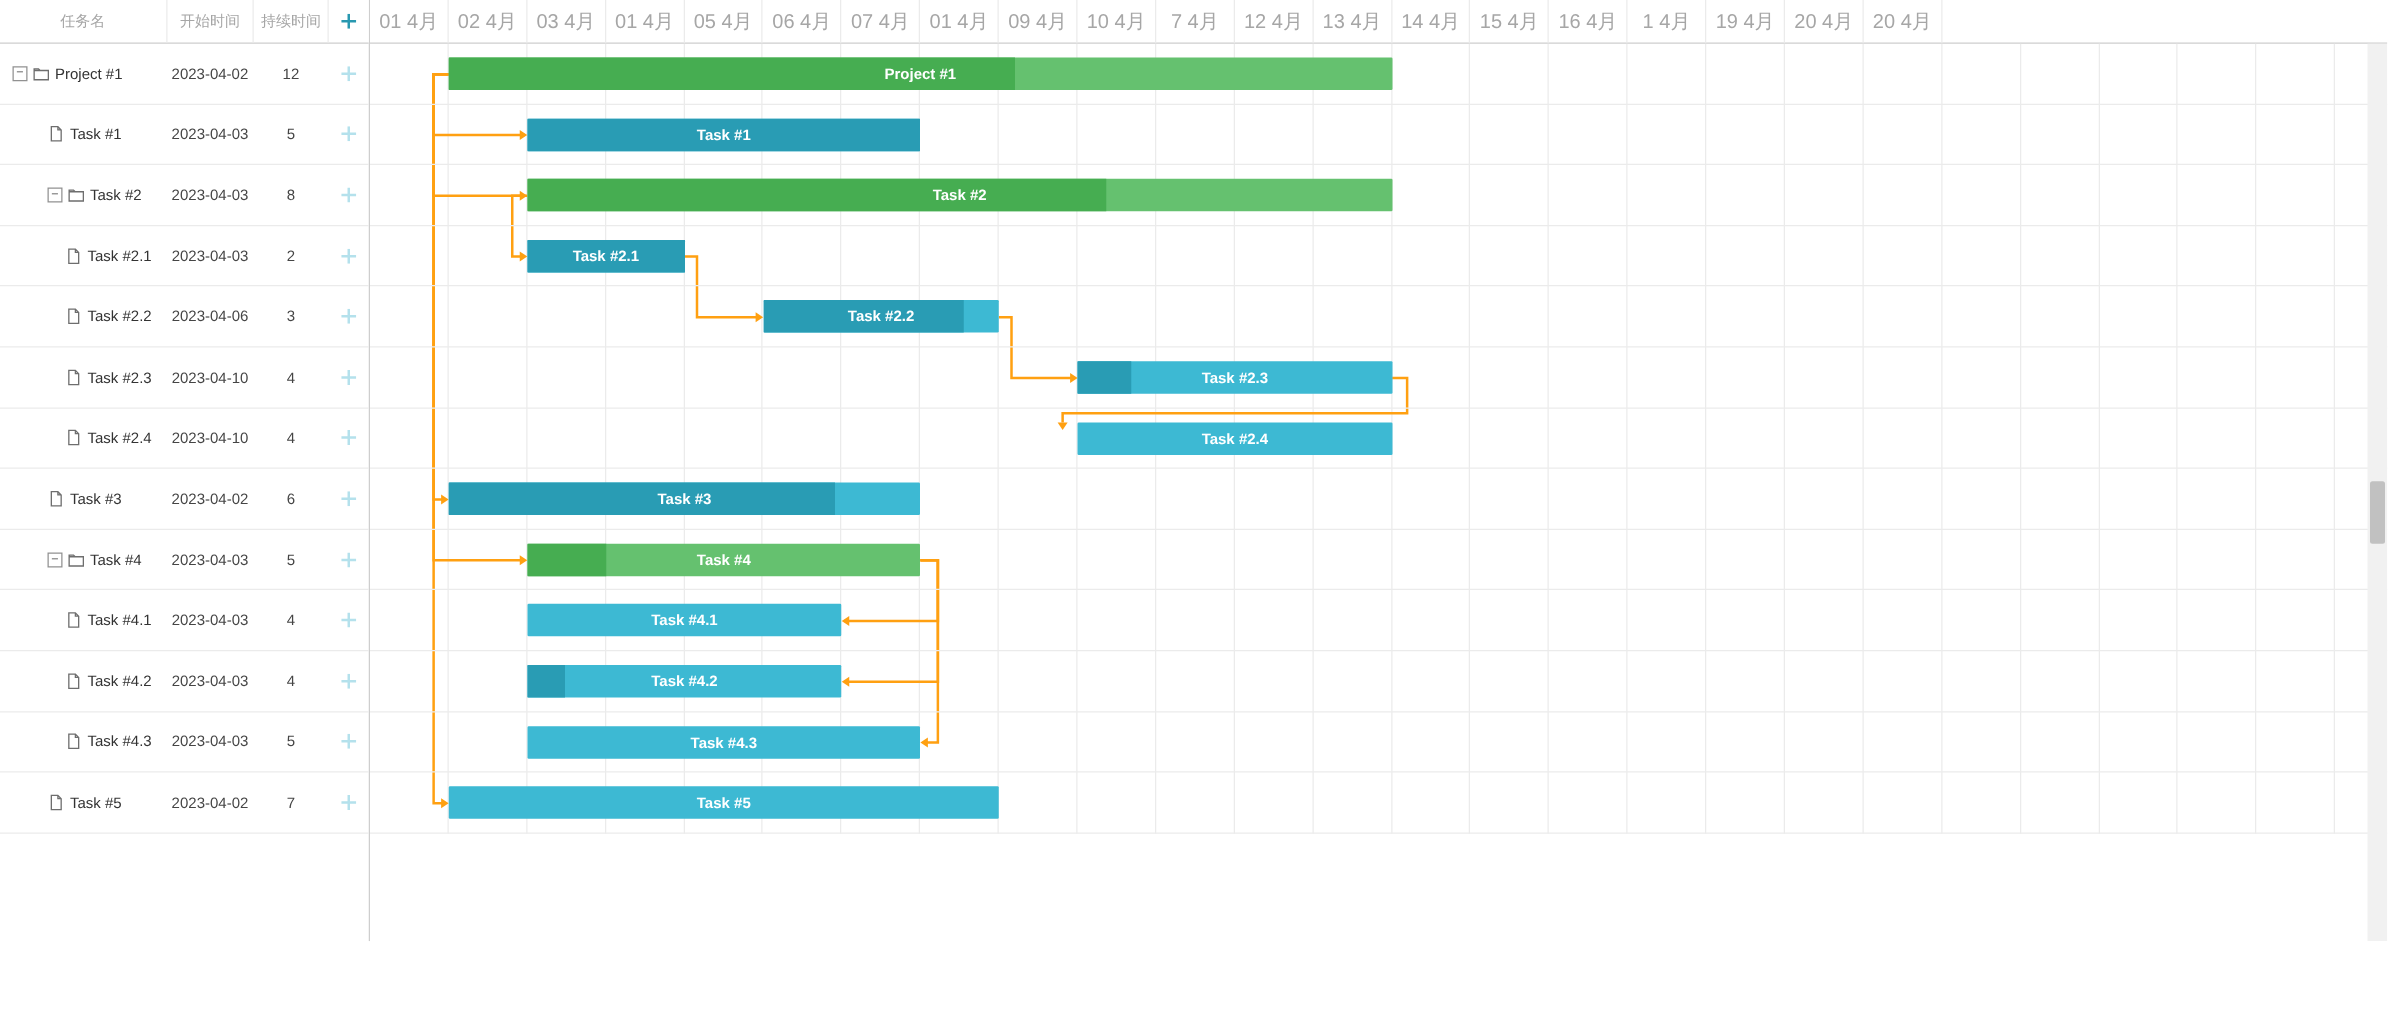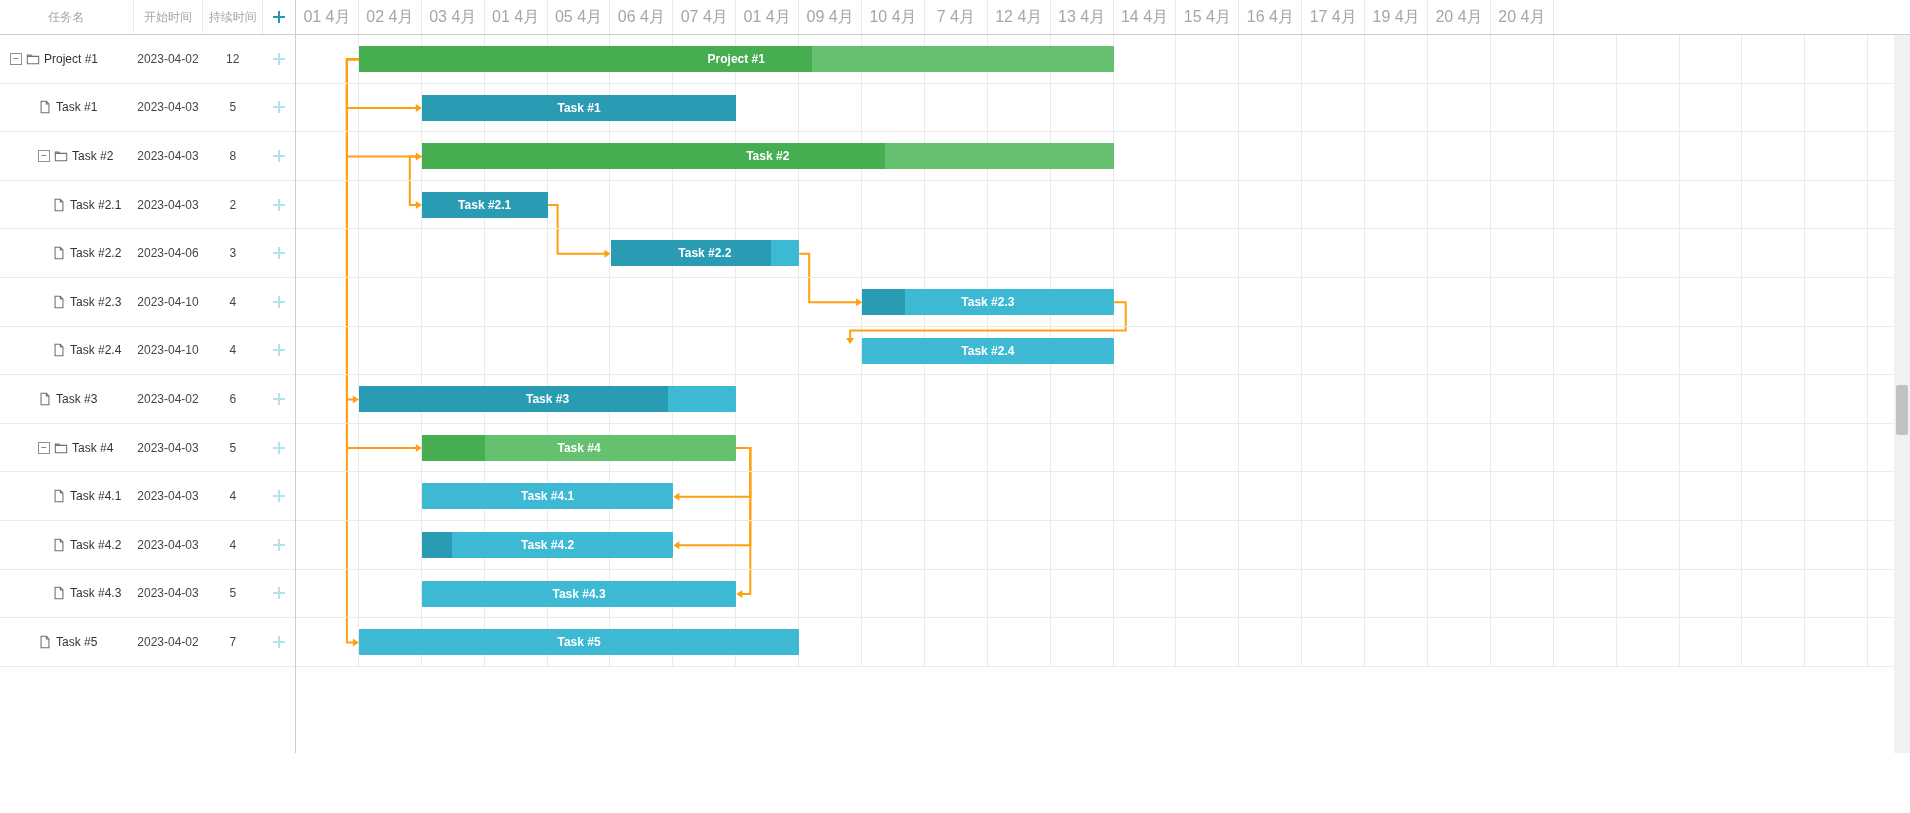--- a/index.html
+++ b/index.html
@@ -335,21 +335,21 @@
         <div class="timeline-header-cell">07 4月</div>
         <div class="timeline-header-cell">01 4月</div>
         <div class="timeline-header-cell">09 4月</div>
         <div class="timeline-header-cell">10 4月</div>
         <div class="timeline-header-cell">7 4月</div>
         <div class="timeline-header-cell">12 4月</div>
         <div class="timeline-header-cell">13 4月</div>
         <div class="timeline-header-cell">14 4月</div>
         <div class="timeline-header-cell">15 4月</div>
         <div class="timeline-header-cell">16 4月</div>
-        <div class="timeline-header-cell">17 4月</div>
+        <div class="timeline-header-cell">1 4月</div>
         <div class="timeline-header-cell">19 4月</div>
         <div class="timeline-header-cell">20 4月</div>
         <div class="timeline-header-cell">20 4月</div>
       </div>
     <div class="timeline-body" id="timeline-body">
       <div class="timeline-grid" id="timeline-grid">
           <div class="timeline-grid-col"></div>
           <div class="timeline-grid-col"></div>
           <div class="timeline-grid-col"></div>
           <div class="timeline-grid-col"></div>

